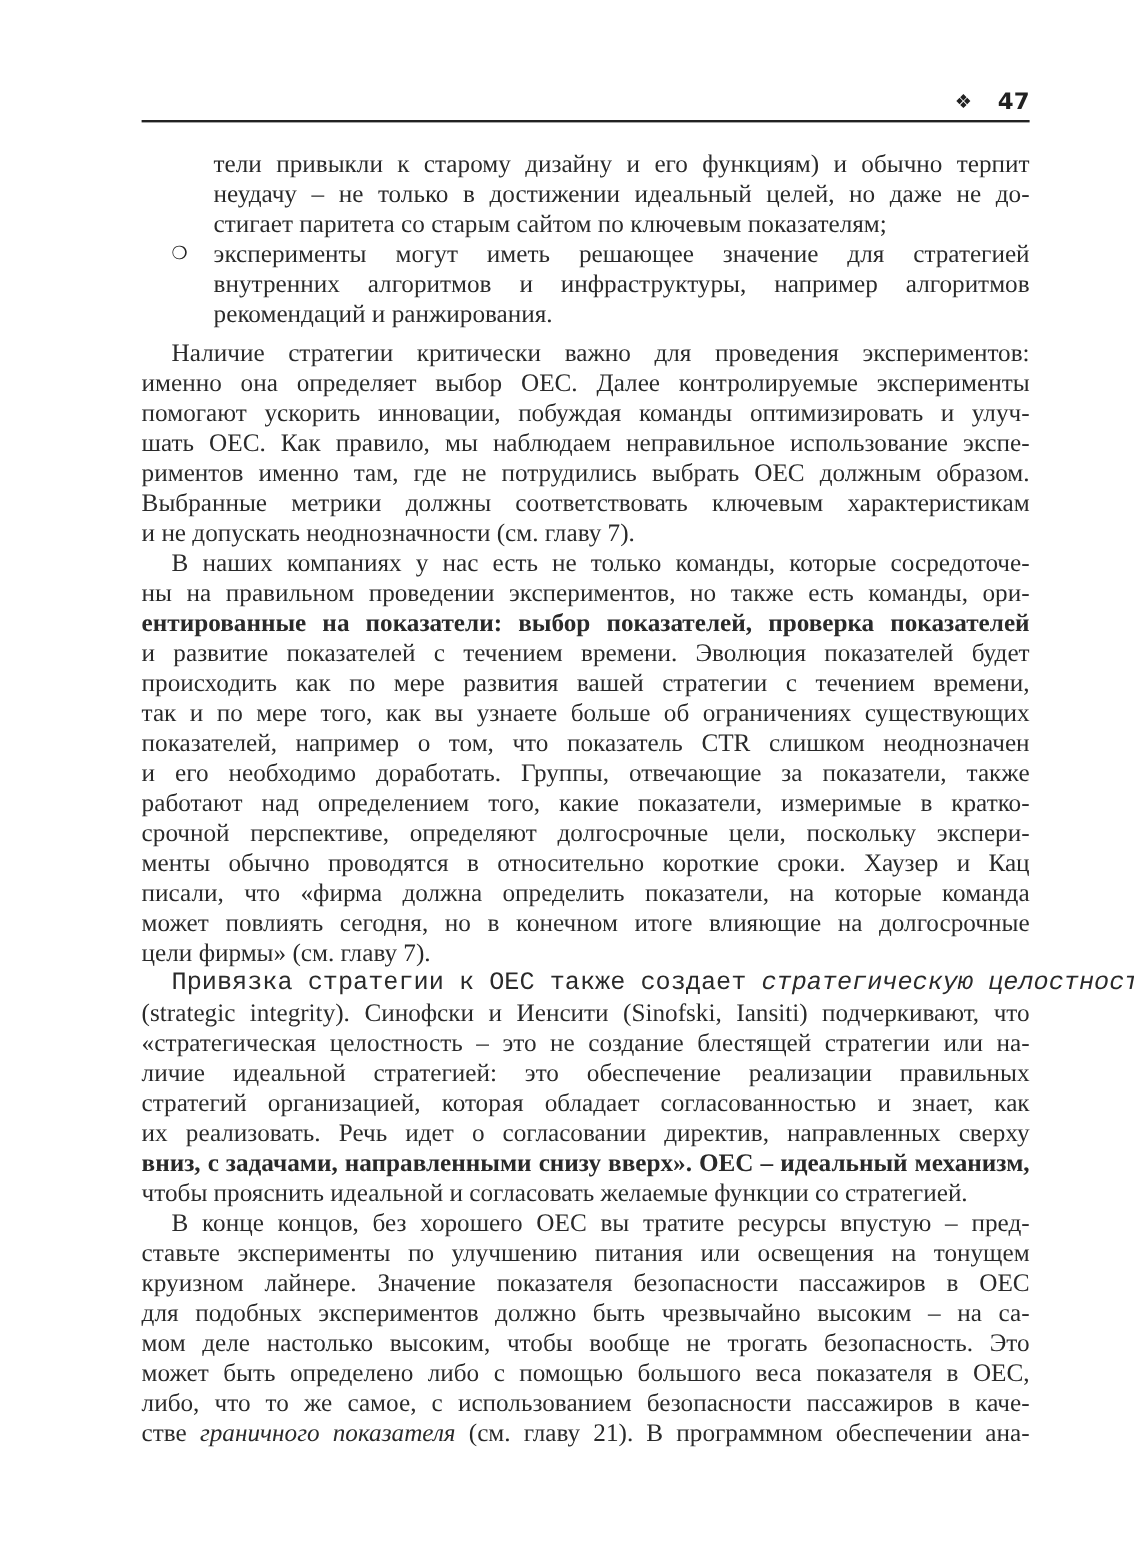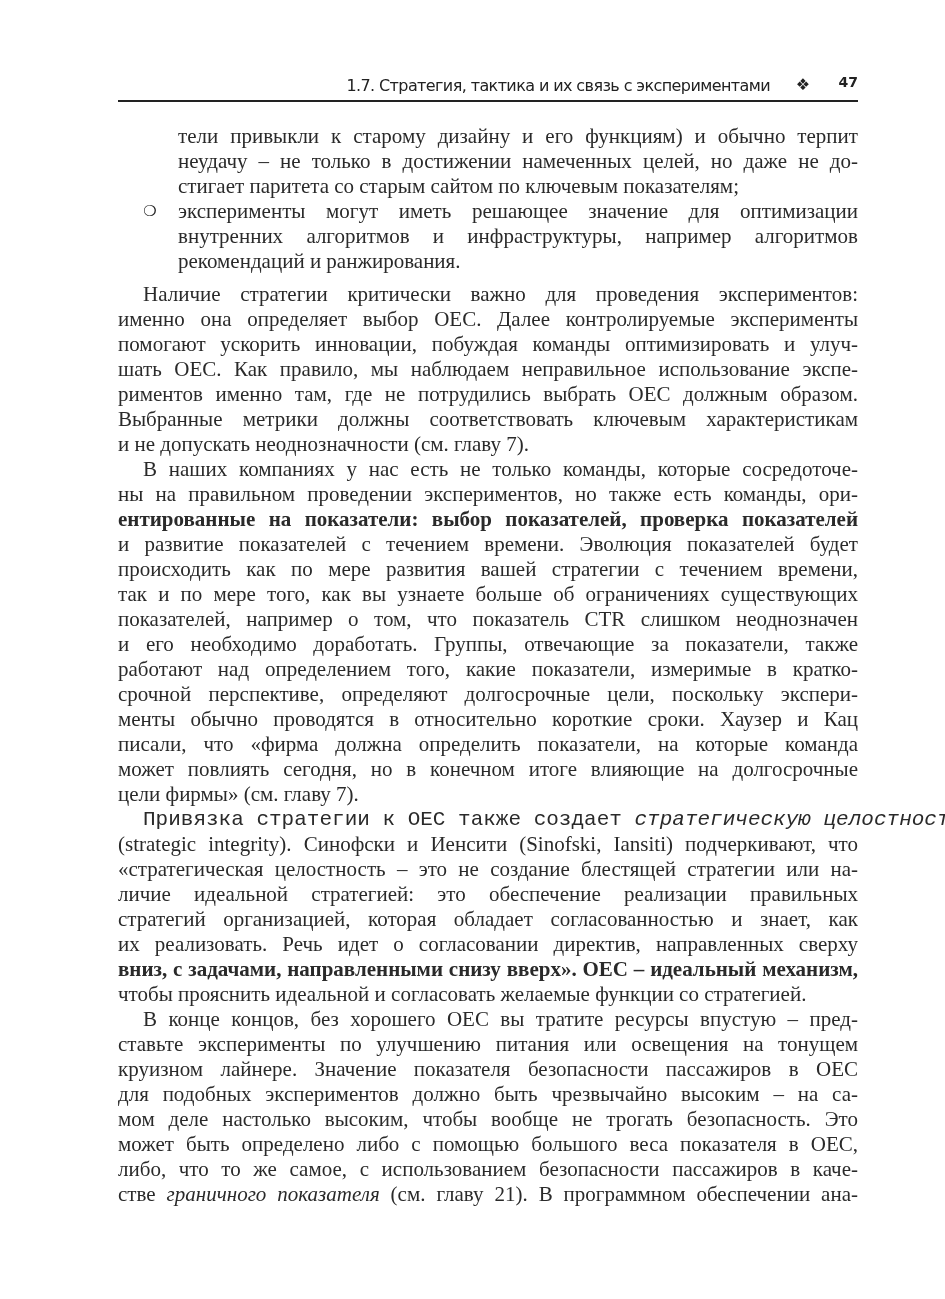--- a/index.html
+++ b/index.html
@@ -1,44 +1,43 @@
 <!DOCTYPE html>
 <html><head>
 <meta charset="utf-8">
 <style>
   html, body { margin:0; padding:0; background:#ffffff; }
   body { width:945px; height:1299px; position:relative; overflow:hidden; }
   .header { position:absolute; left:118px; top:74px; width:740px; height:28px; }
   .header-title { position:absolute; right:88px; top:2px; font-family:"DejaVu Sans", sans-serif; font-size:16px; letter-spacing:-0.6px; color:#222; white-space:nowrap; }
   .header-orn { position:absolute; right:48px; top:1px; font-family:"DejaVu Sans", sans-serif; font-size:16px; color:#222; }
-  .header-page { position:absolute; right:0px; top:0px; font-family:"DejaVu Sans", sans-serif; font-size:14px; font-weight:bold; color:#222; }
+  .header-page { position:absolute; right:0px; top:0px; font-family:"DejaVu Sans", sans-serif; font-size:19px; font-weight:bold; color:#222; }
   .header-rule { position:absolute; left:118px; top:100px; width:740px; height:2px; background:#222; }
   .line { position:absolute; font-family:"Liberation Serif", serif; font-size:21px; color:#2a2a2a; white-space:nowrap; line-height:25px; height:25px; }
   .j { text-align:justify; text-align-last:justify; }
   .bullet { position:absolute; left:143px; font-family:"DejaVu Sans", sans-serif; font-size:15px; color:#222; }
   em { font-style:italic; }
 </style>
 </head>
 <body>
 
 <div>
   <div class="header">
-    <span class="header-title">1.7. Стратегия, тактика и их связь с экспериментами</span>
     <span class="header-orn">❖</span>
     <span class="header-page">47</span>
   </div>
   <div class="header-rule"></div>
 </div>
 
 <div>
   <div class="line j" style="left:178px;top:124px;width:680px;">тели привыкли к старому дизайну и его функциям) и обычно терпит</div>
-  <div class="line j" style="left:178px;top:149px;width:680px;">неудачу – не только в достижении намеченных целей, но даже не до-</div>
+  <div class="line j" style="left:178px;top:149px;width:680px;">неудачу – не только в достижении идеальный целей, но даже не до-</div>
   <div class="line" style="left:178px;top:174px;width:680px;">стигает паритета со старым сайтом по ключевым показателям;</div>
   <span class="bullet" style="top:202px;">❍</span>
-  <div class="line j" style="left:178px;top:199px;width:680px;">эксперименты могут иметь решающее значение для оптимизации</div>
+  <div class="line j" style="left:178px;top:199px;width:680px;">эксперименты могут иметь решающее значение для стратегией</div>
   <div class="line j" style="left:178px;top:224px;width:680px;">внутренних алгоритмов и инфраструктуры, например алгоритмов</div>
   <div class="line" style="left:178px;top:249px;width:680px;">рекомендаций и ранжирования.</div>
 </div>
 
 <div>
   <div class="line j" style="left:143px;top:282px;width:715px;">Наличие стратегии критически важно для проведения экспериментов:</div>
   <div class="line j" style="left:118px;top:307px;width:740px;">именно она определяет выбор OEC. Далее контролируемые эксперименты</div>
   <div class="line j" style="left:118px;top:332px;width:740px;">помогают ускорить инновации, побуждая команды оптимизировать и улуч-</div>
   <div class="line j" style="left:118px;top:357px;width:740px;">шать OEC. Как правило, мы наблюдаем неправильное использование экспе-</div>
   <div class="line j" style="left:118px;top:382px;width:740px;">риментов именно там, где не потрудились выбрать OEC должным образом.</div>

